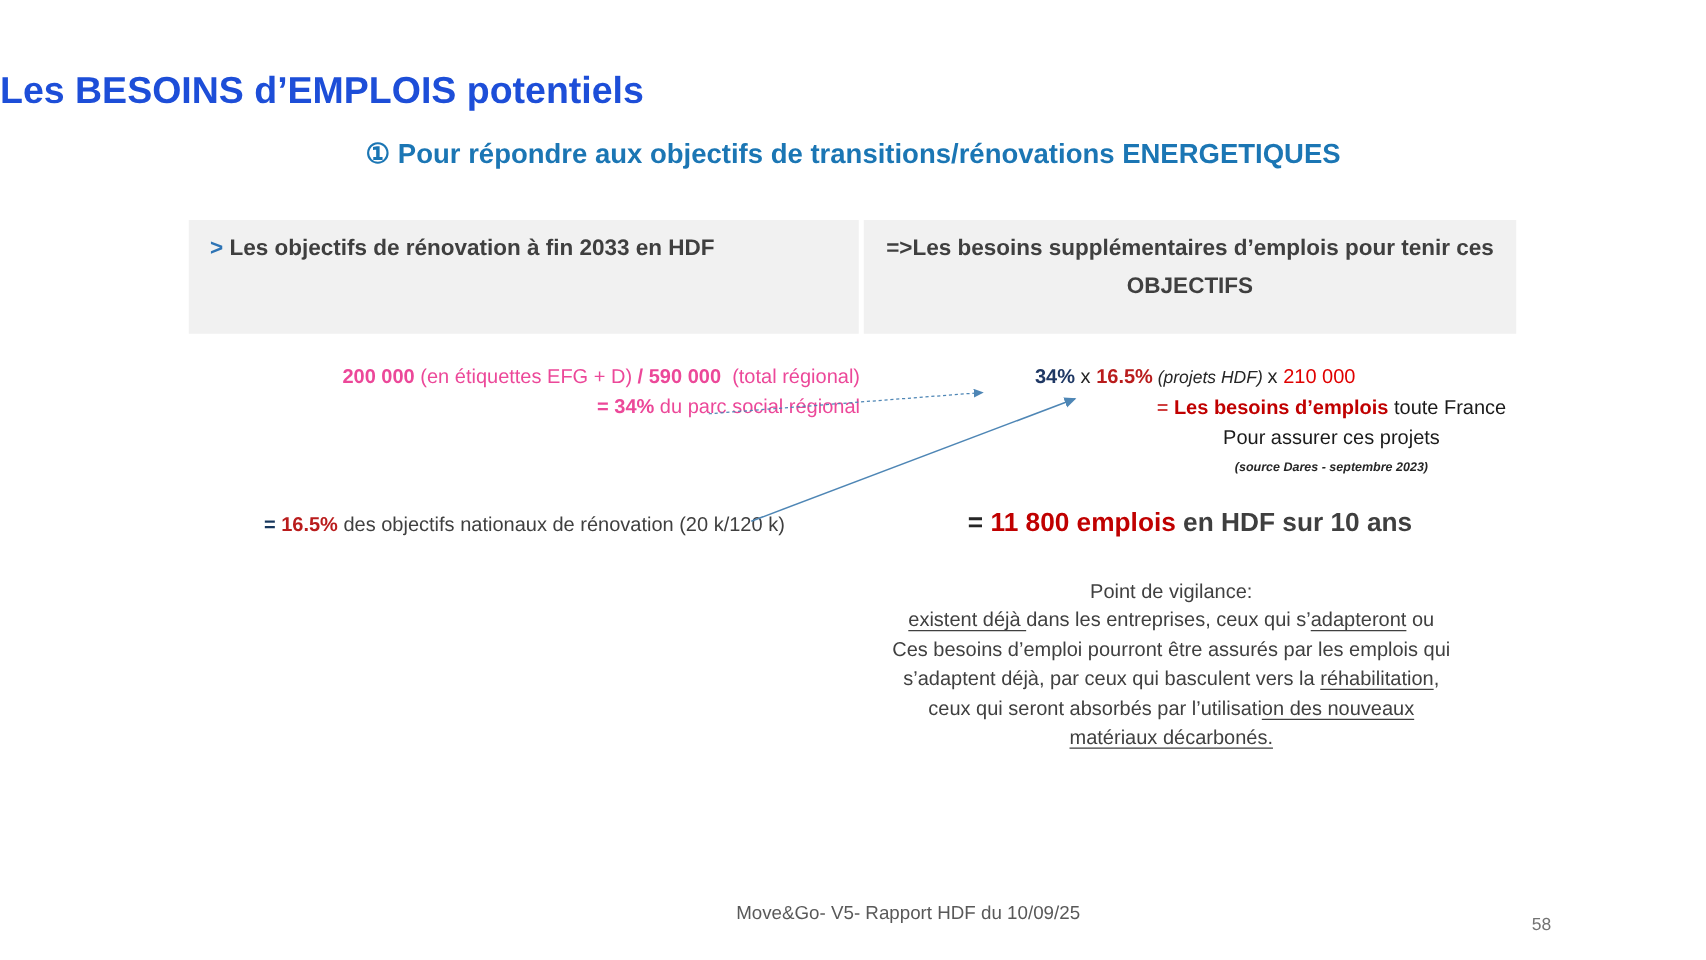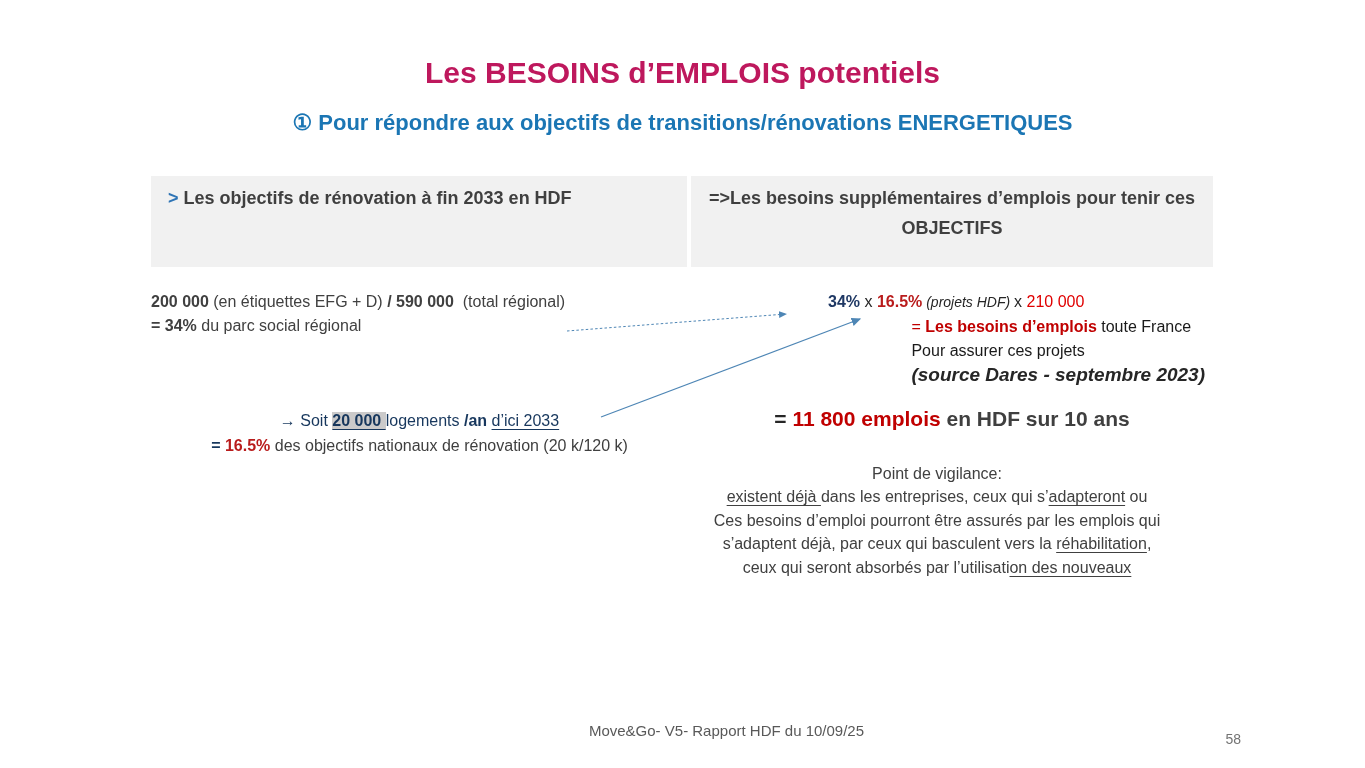--- a/index.html
+++ b/index.html
@@ -6,39 +6,39 @@
   html, body { background: #ffffff; }
   body {
     width: 1365px; height: 768px;
     font-family: "Liberation Sans", sans-serif;
     position: relative; overflow: hidden;
   }
   .slide { position: relative; width: 1365px; height: 768px; background: #ffffff; }
 
   .title {
     position: absolute; top: 56px; left: 0; width: 100%;
-    text-align: center; font-size: 30px; font-weight: 700; color: #be185d;
+    font-size: 30px; font-weight: 700; color: #1d4ed8;
   }
   .subtitle {
     position: absolute; top: 110px; left: 0; width: 100%;
     text-align: center; font-size: 22px; font-weight: 700; color: #1B76B4;
   }
 
   .hdr-box {
     position: absolute; top: 176px; height: 91px;
     background: #F1F1F1; color: #3F3F3F;
     font-size: 18px; font-weight: 700; line-height: 30px;
   }
   .hdr-left  { left: 151px; width: 536px; padding: 7px 12px 0 17px; text-align: left; }
   .hdr-right { left: 691px; width: 522px; padding: 7px 10px 0 10px; text-align: center; }
   .hdr-marker { color: #2E74B5; }
 
   .obj-block1 {
     position: absolute; top: 290px; left: 151px; width: 537px;
-    text-align: left; font-size: 16px; line-height: 24px; color: #404040;
+    text-align: right; font-size: 16px; line-height: 24px; color: #ec4899;
   }
   .obj-block2 {
     position: absolute; top: 408px; left: 151px; width: 537px;
     text-align: center; font-size: 16px; line-height: 25px; color: #17375D;
   }
   .b { font-weight: 700; }
   .u { text-decoration: underline; text-underline-offset: 3px; }
   .hl { background: #CBCACA; }
   .orange { color: #b91c1c; }
   .navy { color: #1F3864; margin-left: 16px; }
@@ -46,23 +46,23 @@
   .red-bright { color: #E00000; }
   .red-dark { color: #C00000; }
 
   .needs-formula {
     position: absolute; top: 293px; left: 812px;
     font-size: 16px; white-space: nowrap; color: #262626;
   }
   .needs-formula .small { font-size: 14px; font-style: italic; }
   .needs-right {
     position: absolute; top: 315px; right: 160px;
-    text-align: left; font-size: 16px; line-height: 24px; color: #1A1A1A;
+    text-align: center; font-size: 16px; line-height: 24px; color: #1A1A1A;
   }
-  .needs-source { font-size: 19px; font-style: italic; font-weight: 600; color: #262626; }
+  .needs-source { font-size: 10px; font-style: italic; font-weight: 600; color: #262626; }
 
   .result-line {
     position: absolute; top: 407px; left: 691px; width: 522px;
     text-align: center; font-size: 21px; font-weight: 700; color: #262626;
     white-space: nowrap;
   }
   .result-line .rest { color: #3F3F3F; }
 
   .vigilance {
     position: absolute; top: 462px; left: 668px; width: 538px;
@@ -93,40 +93,40 @@
   <div class="hdr-box hdr-left"><span class="hdr-marker">&gt; </span><span>Les objectifs de rénovation à fin 2033 en HDF</span></div>
 
   <div class="hdr-box hdr-right"><span>=&gt;Les besoins supplémentaires d’emplois pour tenir ces OBJECTIFS</span></div>
 
   <div class="obj-block1">
     <div><span class="b">200 000</span><span> (en étiquettes EFG + D) </span><span class="b">/ 590 000</span><span>&nbsp; (total régional)</span></div>
     <div><span class="b">= 34%</span><span> du parc social régional</span></div>
   </div>
 
   <div class="obj-block2">
-    <div><span>→ Soit </span><span class="b u hl">20 000 </span><span>logements </span><span class="b">/an</span><span> </span><span class="u">d’ici 2033</span></div>
     <div><span class="b">= </span><span class="b orange">16.5%</span><span class="gray"> des objectifs nationaux de rénovation (20 k/120 k)</span></div>
   </div>
 
   <div class="needs-formula"><span class="b navy">34%</span><span> x </span><span class="b orange">16.5%</span><span class="small"> (projets HDF) </span><span>x </span><span class="red-bright">210 000</span></div>
 
   <div class="needs-right">
     <div><span class="red-dark">= </span><span class="b red-dark">Les besoins d’emplois</span><span> toute France</span></div>
     <div>Pour assurer ces projets</div>
     <div class="needs-source">(source Dares - septembre 2023)</div>
   </div>
 
   <div class="result-line"><span>= </span><span class="red-dark">11 800 emplois</span><span class="rest"> en HDF sur 10 ans</span></div>
 
   <div class="vigilance">
     <div>Point de vigilance:</div>
     <div><span class="u">existent déjà </span><span>dans les entreprises, ceux qui s’</span><span class="u">adapteront</span><span> ou</span></div>
     <div>Ces besoins d’emploi pourront être assurés par les emplois qui</div>
     <div><span>s’adaptent déjà, par ceux qui basculent vers la </span><span class="u">réhabilitation</span><span>,</span></div>
     <div><span>ceux qui seront absorbés par l’utilisati</span><span class="u">on des nouveaux</span></div>
+    <div><span class="u">matériaux décarbonés.</span></div>
   </div>
 
   <svg class="arrows-svg" viewBox="0 0 1365 768" xmlns="http://www.w3.org/2000/svg">
     <defs>
       <marker id="arrowhead" markerWidth="9" markerHeight="8" refX="7" refY="3.5" orient="auto">
         <path d="M0,0 L8,3.5 L0,7 Z" fill="#4E86B5"></path>
       </marker>
     </defs>
     <line x1="567" y1="331" x2="786" y2="314" stroke="#4E86B5" stroke-width="1" stroke-dasharray="2.5,2.2" marker-end="url(#arrowhead)"></line>
     <line x1="601" y1="417" x2="860" y2="319" stroke="#4E86B5" stroke-width="1.2" marker-end="url(#arrowhead)"></line>

